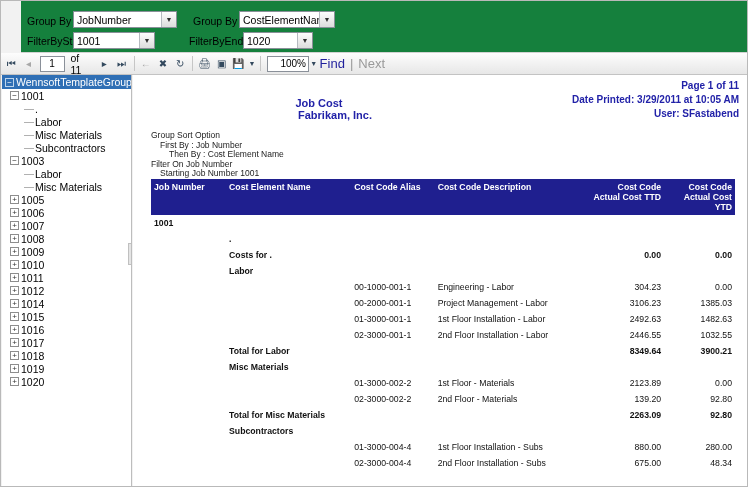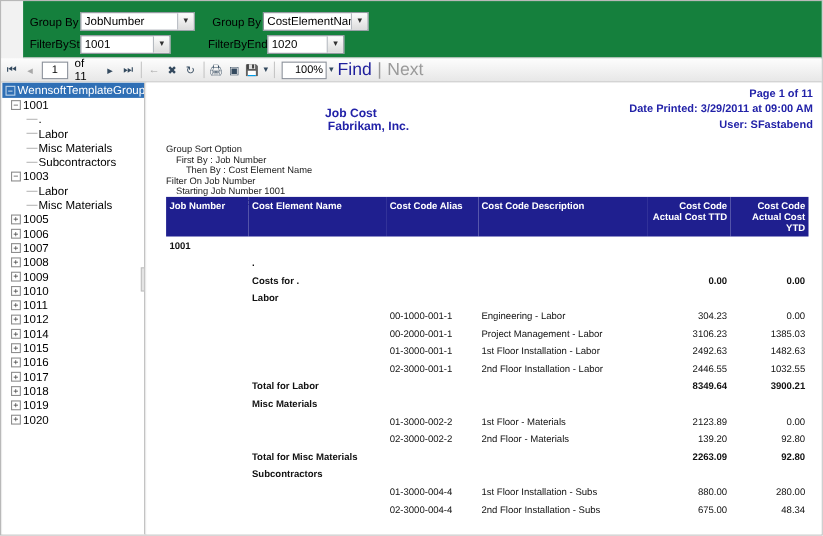--- a/index.html
+++ b/index.html
@@ -91,21 +91,21 @@
     background: #fff;
     font-size: 10px;
     line-height: 14px;
     text-align: right;
     padding-right: 2px;
     margin-left: 3px;
   }
   .findarea {
     margin-left: auto;
     display: flex; align-items: center;
-    font-size: 16px;
+    font-size: 13px;
     padding-right: 360px;
   }
   .findarea .lnk { color: #1f1f9c; }
   .findarea .bar { color: #999; margin: 0 5px; }
   .findarea .nxt { color: #9a9a9a; }
 
   
   .tree-pane {
     position: absolute; left: 1px; top: 74px;
     width: 130px; height: 411px;
@@ -383,21 +383,21 @@
       </div>
     <div class="scroll-grip"></div>
   </div>
 
   <div class="report">
     <div class="rpt-head">
       <div class="rpt-sub1">Job Cost</div>
       <div class="rpt-sub2">Fabrikam, Inc.</div>
       <div class="rpt-right">
         <div>Page 1 of 11</div>
-        <div>Date Printed: 3/29/2011 at 09:00 AM</div>
+        <div>Date Printed: 3/29/2011 at 10:05 AM</div>
         <div>User: SFastabend</div>
       </div>
     </div>
 
     <div class="sortopts">
       <div>Group Sort Option</div>
       <div class="ind1">First By :  Job Number</div>
       <div class="ind2">Then By :  Cost Element Name</div>
       <div>Filter On Job Number</div>
       <div class="ind1">Starting Job Number 1001</div>

